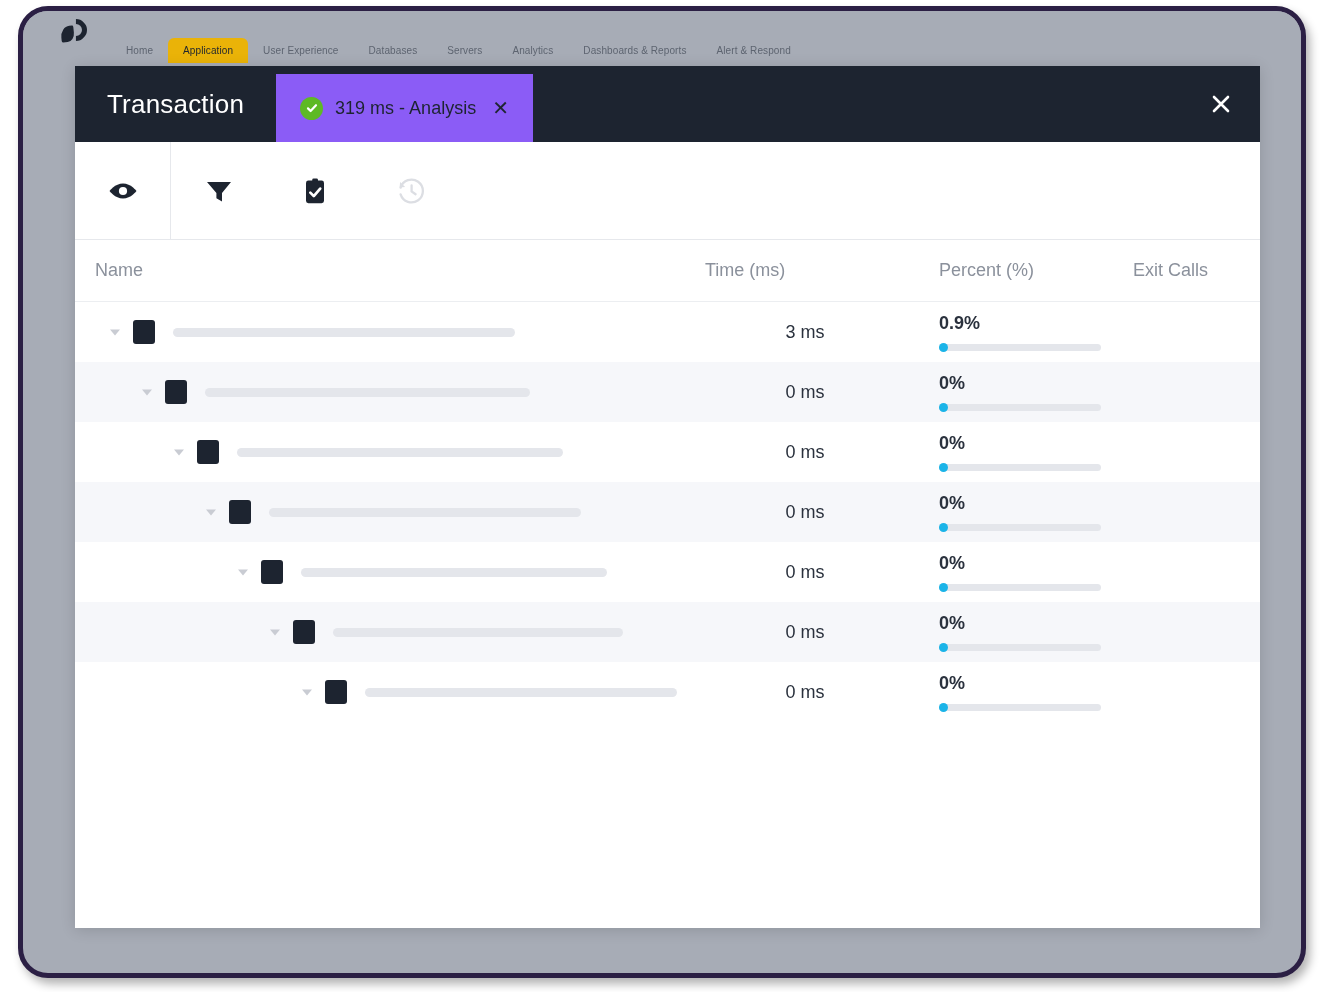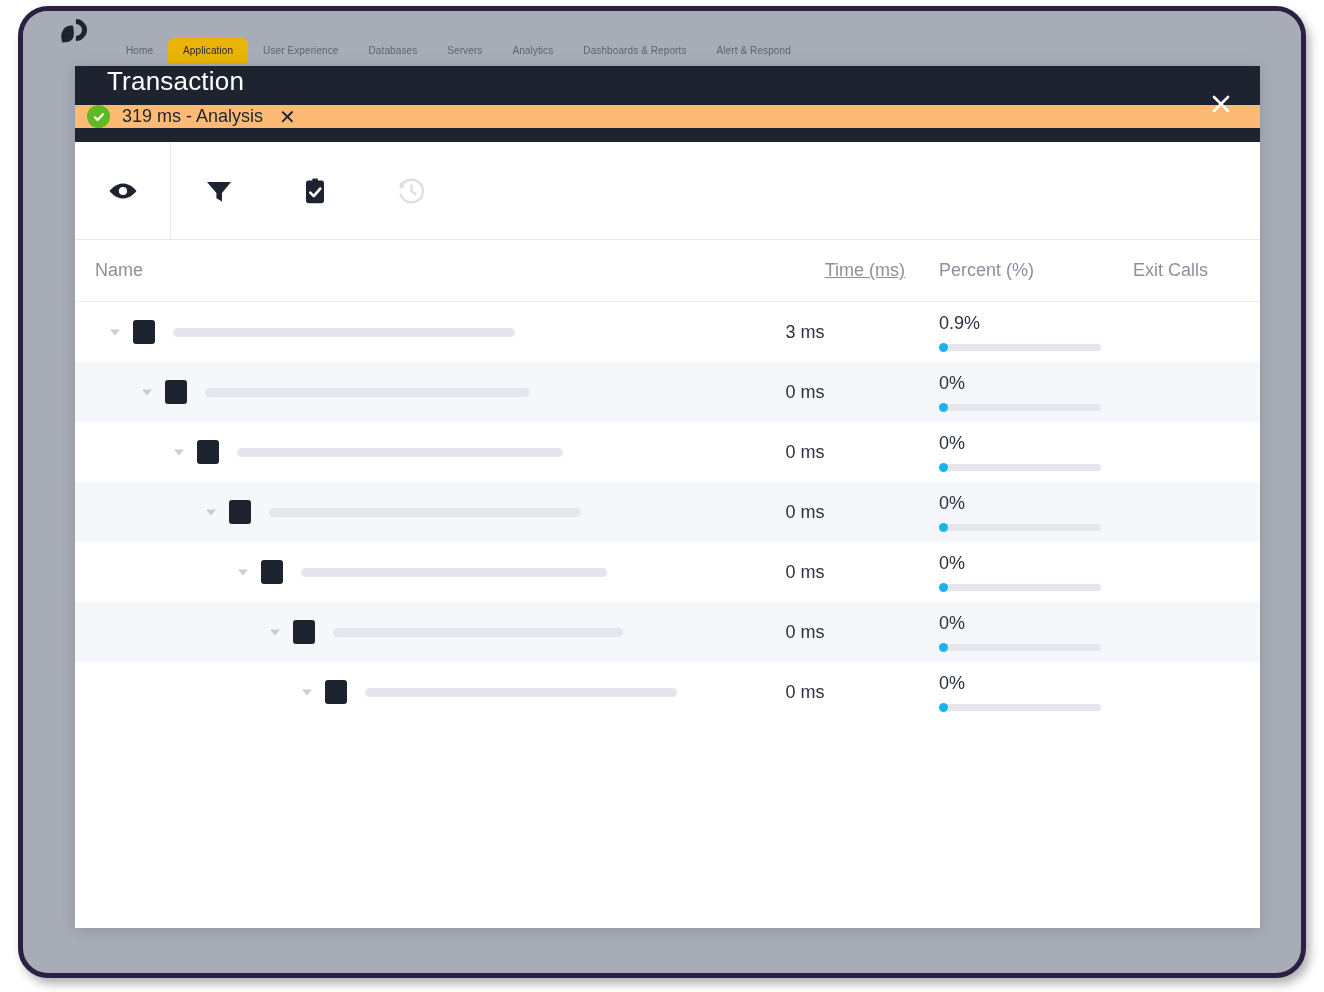--- a/index.html
+++ b/index.html
@@ -78,34 +78,33 @@
     overflow: hidden;
   }
 
   
   #modal-titlebar {
     position: relative;
     height: 76px;
     background: #1d2430;
     display: flex;
     align-items: stretch;
-    flex-direction: column;
   }
   #modal-title {
     color: #ffffff;
     font-size: 26px;
     display: flex;
     align-items: center;
     padding: 0 32px 0 32px;
     letter-spacing: 0.2px;
   }
   #analysis-tab {
-    background: #fdba74;
+    background: #8b5cf6;
     margin-top: 8px;
-    padding: 0 12px;
+    padding: 0 24px;
     display: flex;
     align-items: center;
     gap: 12px;
     min-width: 246px;
   }
   #analysis-tab .check-badge {
     width: 23px; height: 23px;
     border-radius: 50%;
     background: #5eb924;
     display: flex;
@@ -156,21 +155,21 @@
   #table { width: 100%; }
   #table-head {
     display: flex;
     align-items: center;
     height: 62px;
     border-bottom: 1px solid #eceef1;
     font-size: 18px;
     color: #8b919c;
   }
   .col-name   { width: 630px; padding-left: 20px; }
-  .col-time   { width: 200px; text-align: right; text-decoration: underline; }
+  .col-time   { width: 200px; text-align: left; }
   .col-pct    { width: 205px; padding-left: 34px; }
   .col-exit   { width: 150px; padding-left: 23px; }
 
   .trow {
     display: flex;
     align-items: center;
     height: 60px;
     font-size: 18px;
     color: #1d2430;
   }
@@ -200,21 +199,21 @@
   }
   .skel {
     height: 9px;
     border-radius: 5px;
     background: #e4e6eb;
   }
 
   .time-cell { width: 200px; text-align: center; color: #2a313d; }
 
   .pct-cell { width: 205px; padding-left: 34px; }
-  .pct-label { font-size: 18px; color: #2a313d; margin-bottom: 10px; }
+  .pct-label { font-size: 18px; color: #2a313d; margin-bottom: 10px; font-weight: bold; }
   .pct-track {
     position: relative;
     width: 162px; height: 7px;
     border-radius: 4px;
     background: #e4e6eb;
   }
   .pct-fill {
     position: absolute;
     left: 0; top: 0; height: 7px;
     border-radius: 4px;

